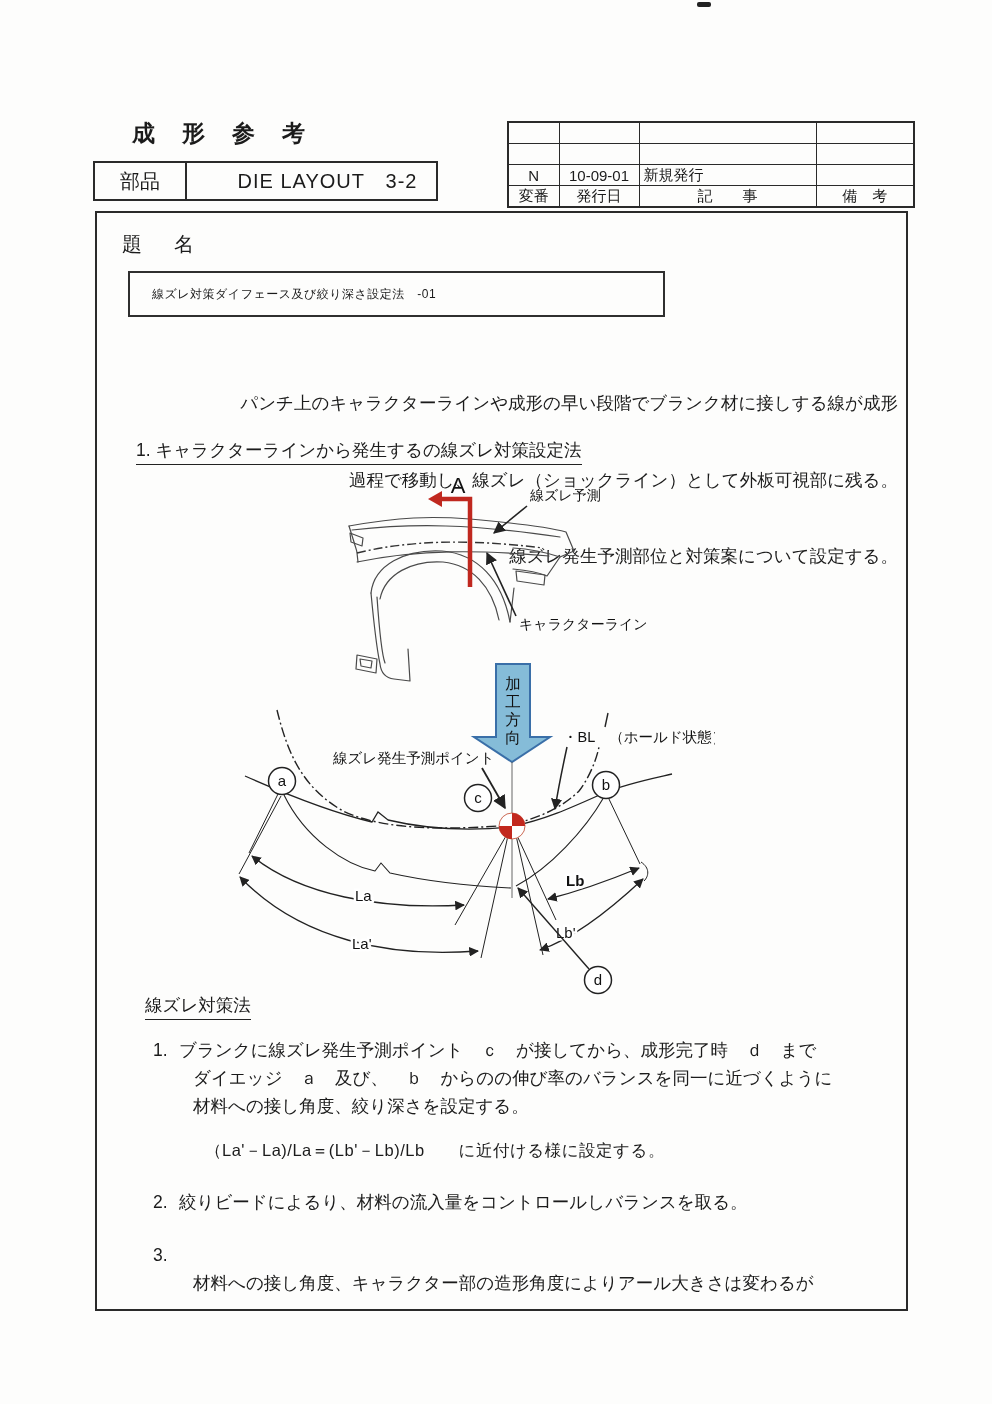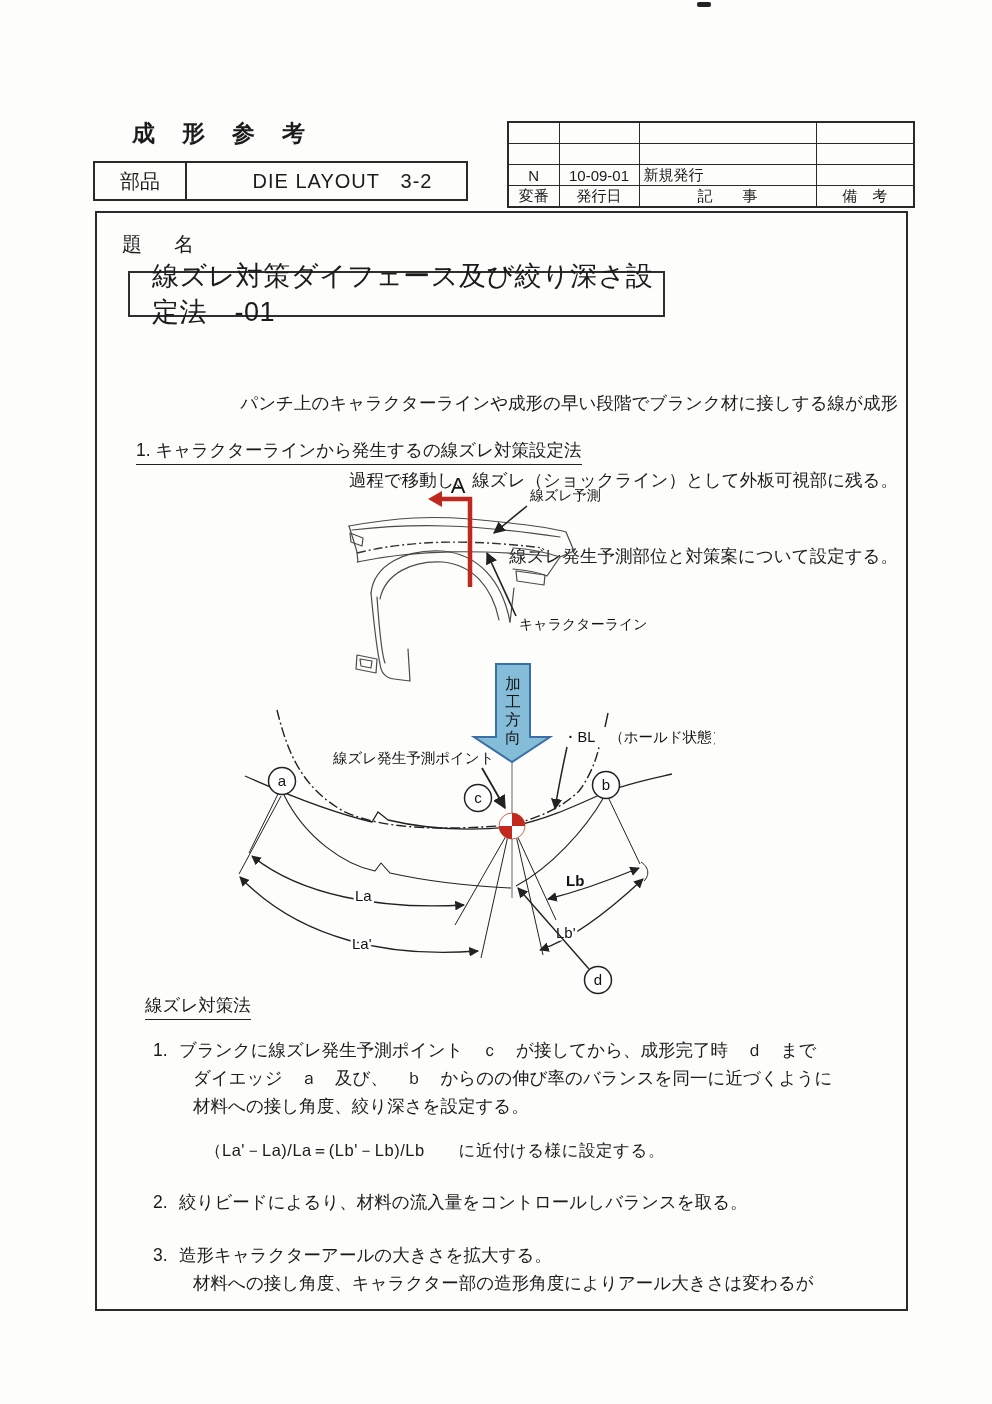--- a/index.html
+++ b/index.html
@@ -16,42 +16,42 @@
   .part-box .cell{display:flex;align-items:center;justify-content:center;font-size:20px;}
   .part-box .lbl{width:92px;border-right:2px solid #2a2a2a;box-sizing:border-box;}
   .part-box .val{flex:1;letter-spacing:1px;padding-left:32px;}
   table.rev{border-collapse:collapse;table-layout:fixed;width:406px;}
   table.rev td{border:1.5px solid #2a2a2a;font-size:15px;padding:0 4px;height:20px;
     text-align:center;overflow:hidden;white-space:nowrap;}
   table.rev{border:2px solid #2a2a2a;}
   table.rev td.l{text-align:left;}
   .title-label{font-size:20px;letter-spacing:6px;}
   .title-box{border:2px solid #2f2f2f;box-sizing:border-box;display:flex;align-items:center;
-    padding-left:22px;font-size:27px;letter-spacing:0.5px;}
+    padding-left:22px;font-size:12px;letter-spacing:0.5px;}
   .para{font-size:17.5px;line-height:25.5px;white-space:pre-wrap;text-align:right;}
   .uline{display:inline-block;border-bottom:1.5px solid #222;padding-bottom:2px;}
   .sec-h{font-size:17.5px;}
   .item{font-size:17.5px;line-height:28px;}
   .item .row{display:flex;}
   .item .no{width:26px;flex:none;}
   .item .ind{margin-left:40px;}
   .formula{font-size:16.5px;letter-spacing:0.5px;}
   svg text{font-family:"Liberation Sans","DejaVu Sans",sans-serif;fill:#111;}
   .artifact{background:#222;border-radius:2px;}
 </style>
 </head>
 <body>
 
 <div class="page">
 
   <div class="abs artifact" style="left:697px;top:2px;width:14px;height:5px;"></div>
 
   <div class="abs hdr-title" style="left:112px;top:118px;margin-left:20px;">成　形　参　考</div>
 
-  <div class="abs box part-box" style="left:93px;top:161px;width:375px;height:40px;">
+  <div class="abs box part-box" style="left:93px;top:161px;width:345px;height:40px;">
     <div class="cell lbl">部品</div>
     <div class="cell val">DIE LAYOUT　3-2</div>
   </div>
 
   <table class="rev abs" style="left:507px;top:121px;">
     <colgroup>
         <col style="width:51px">
         <col style="width:80px">
         <col style="width:177px">
         <col style="width:98px">
@@ -235,18 +235,17 @@
   <div class="abs item" style="left:153px;top:1188px;width:740px;">
     <div class="row">
       <span class="no">2.</span>
       <span>絞りビードによるり、材料の流入量をコントロールしバランスを取る。</span>
     </div>
   </div>
 
   <div class="abs item" style="left:153px;top:1241px;width:740px;">
     <div class="row">
       <span class="no">3.</span>
-      <span>造形キャラクターアールの大きさを拡大する。</span>
     </div>
     <div class="ind">材料への接し角度、キャラクター部の造形角度によりアール大きさは変わるが</div>
   </div>
 
 </div>
 
 </body></html>

